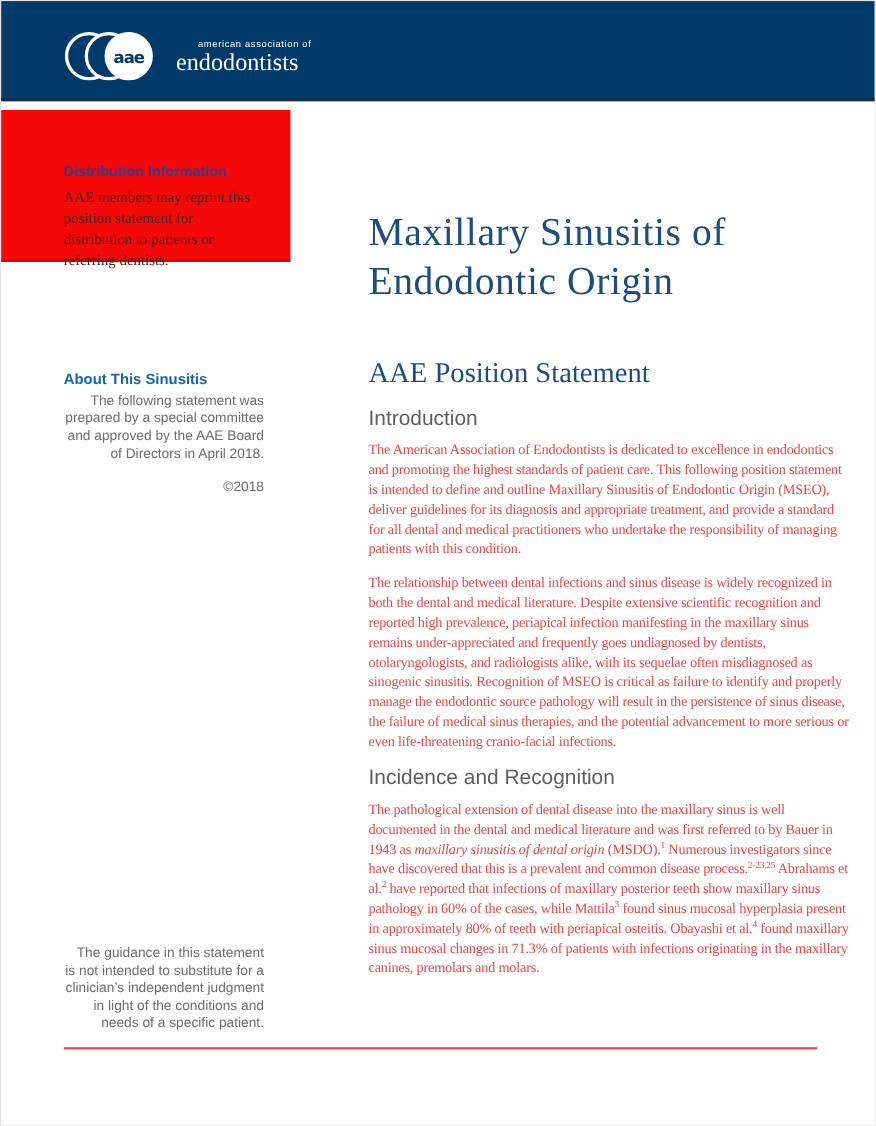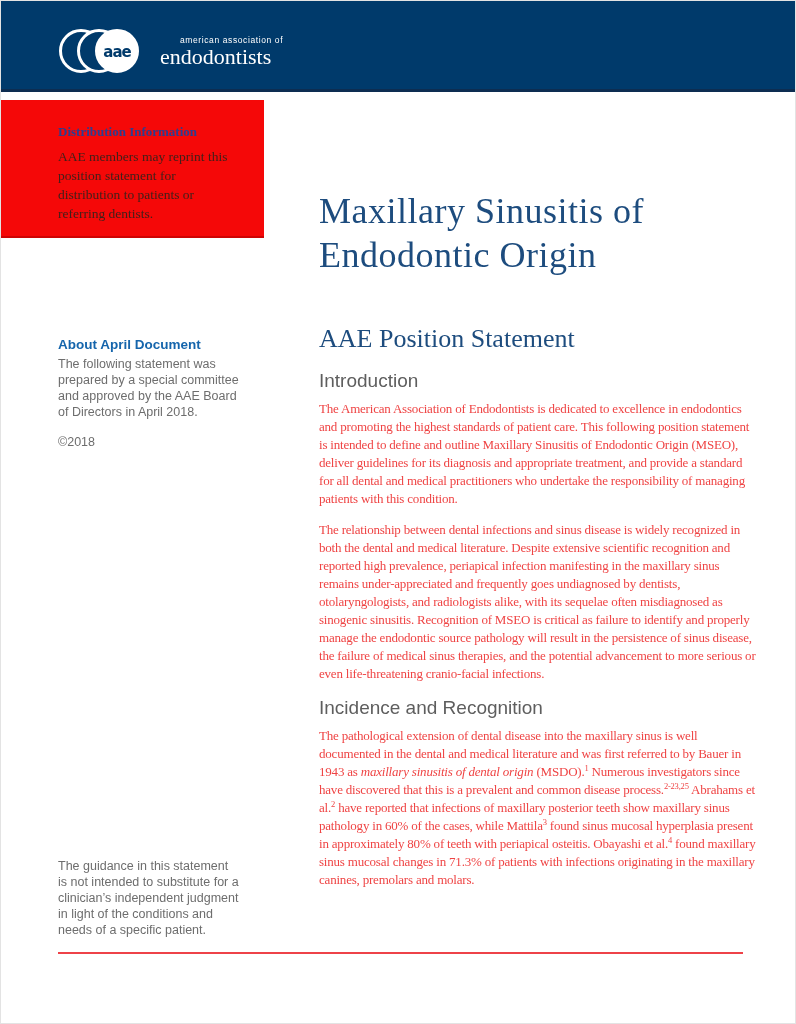--- a/index.html
+++ b/index.html
@@ -28,46 +28,46 @@
     font-family:"Liberation Serif", serif; font-size:22px; line-height:22px;
   }
 
   
   .dist-box {
     position:absolute; left:0; top:99px; width:263px; height:138px;
     background:#f50808; border-bottom:2px solid #ce0404;
     padding:24px 18px 0 57px;
   }
   .dist-title {
-    font-family:Liberation Serif, serif; font-weight:bold;
-    font-size:13px; color:#2b3e91; margin-bottom:7px;
+    font-family:Liberation Sans, sans-serif; font-weight:bold;
+    font-size:13px; color:#2b3e91; margin-bottom:7px;margin-top:24px;
   }
   .dist-body {
     font-family:"Liberation Serif", serif; font-size:13.5px; line-height:19px;
     color:#42201a; width:172px;
   }
 
   
   .about {
     position:absolute; left:57px; top:336px; width:182px;
   }
   .about-title {
     font-size:13.5px; font-weight:bold; color:#1565ac; margin-bottom:4px;
   }
   .side-text {
-    font-size:12.5px; line-height:16px; color:#6d6d6d;
+    font-size:12.5px; line-height:16px; color:#6d6d6d;text-align:right;
   }
   .copyright { margin-top:14px; }
   .disclaimer {
     position:absolute; left:57px; top:857px; width:182px;
   }
 
   
   .main {
-    position:absolute; left:318px; top:0; width:440px;
+    position:absolute; left:334px; top:0; width:440px;
   }
   .doc-title {
     margin-top:188px;
     font-family:"Liberation Serif", serif; font-size:36px; line-height:44px;
     letter-spacing:0.5px; color:#1d4c7e; font-weight:normal;
   }
   .subtitle {
     margin-top:48px;
     font-family:"Liberation Serif", serif; font-size:26px; line-height:28px;
     color:#1d4c7e;
@@ -117,21 +117,21 @@
       </div>
     </div>
   </div>
 
   <div class="dist-box">
     <div class="dist-title">Distribution Information</div>
     <div class="dist-body">AAE members may reprint this position statement for distribution to patients or referring dentists.</div>
   </div>
 
   <div class="about">
-    <div class="about-title">About April Document</div>
+    <div class="about-title">About This Sinusitis</div>
     <div class="side-text">The following statement was prepared by a special committee and approved by the AAE Board of Directors in April 2018.</div>
     <div class="side-text copyright">©2018</div>
   </div>
 
   <div class="disclaimer side-text">The guidance in this statement is not intended to substitute for a clinician’s independent judgment in light of the conditions and needs of a specific patient.</div>
 
   <div class="main">
     <div class="doc-title">
       <div>Maxillary Sinusitis of</div>
       <div>Endodontic Origin</div>

